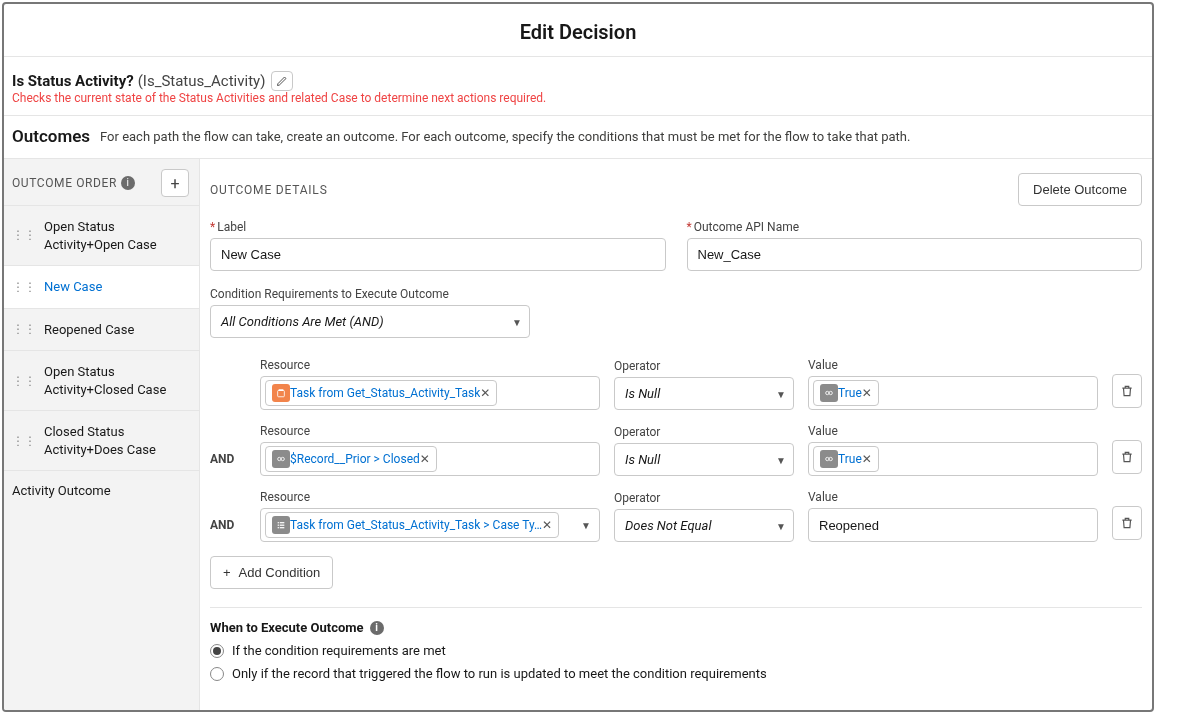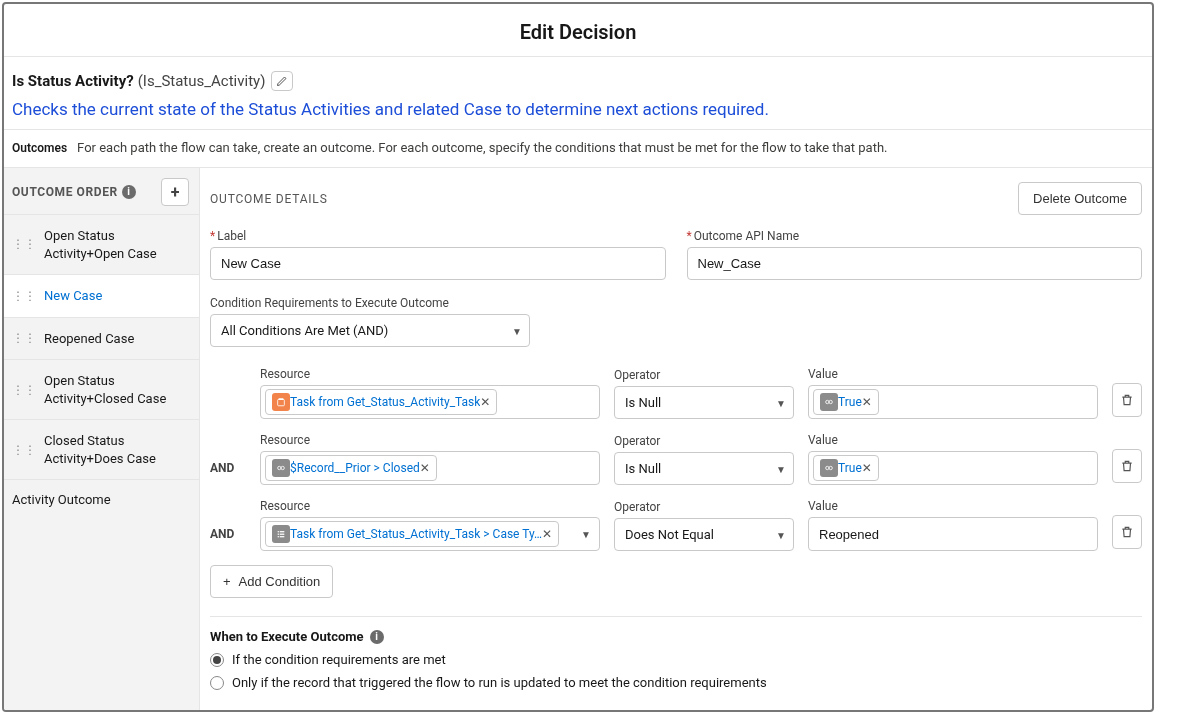--- a/index.html
+++ b/index.html
@@ -41,46 +41,45 @@
   .decision-title-line .label-strong { font-weight: 700; }
   .decision-title-line .api-name { font-weight: 400; color: #444; }
   .edit-btn {
     border: 1px solid #c9c9c9;
     border-radius: 4px;
     width: 22px; height: 20px;
     display: inline-flex; align-items: center; justify-content: center;
     cursor: pointer; background: #fff;
     margin-left: 2px;
   }
-  .decision-desc { margin-top: 8px; font-size: 17px; color: #1d4ed8; }
+  .decision-desc { font-size: 12px; color: #ef4444; }
 
   .outcomes-strip {
     display: flex; align-items: center; gap: 10px;
     padding: 10px 8px 12px;
     border-bottom: 1px solid #e5e5e5;
   }
-  .outcomes-strip .heading { font-weight: 600; font-size: 12px; }
+  .outcomes-strip .heading { font-weight: 600; font-size: 17px; }
   .outcomes-strip .help { font-size: 13px; color: #3e3e3c; }
 
   .body {
     flex: 1 1 auto;
     display: flex;
     min-height: 0;
   }
   .left-panel {
     width: 196px;
     background: #f3f3f3;
     border-right: 1px solid #e5e5e5;
     display: flex; flex-direction: column;
   }
   .left-header {
     display: flex; align-items: center; justify-content: space-between;
     padding: 10px 10px 8px 8px;
     border-bottom: 1px solid #e5e5e5;
-    font-weight: bold;
   }
   .left-header-title {
     font-size: 12px; letter-spacing: 0.6px; color:#555; display:flex; align-items:center; gap:4px;
   }
   .info-icon {
     display:inline-flex; align-items:center; justify-content:center;
     width:14px;height:14px;border-radius:50%; background:#6b6b6b; color:#fff; font-size:10px; line-height:1;
   }
   .add-btn {
     width: 28px; height: 28px; border:1px solid #c9c9c9; border-radius:4px; background:#fff;
@@ -113,21 +112,21 @@
     padding:8px 14px; cursor:pointer; font-size:13px; color:#333;
   }
   .form-row { display:flex; gap:21px; margin-top:14px; }
   .form-col { flex:1; display:flex; flex-direction:column; }
   .field-label { font-size:12px; color:#444; margin-bottom:4px; }
   .req::before { content:"*"; color:#c23934; margin-right:2px; }
   .input,.select {
     border:1px solid #c9c9c9; border-radius:4px; padding:8px 10px; font-size:13px; background:#fff; color:#181818;
   }
   .sub-label { font-size:12px; color:#444; margin-top:16px; }
-  .select-wrap { position:relative; display:inline-block; margin-top:4px; }
+  .select-wrap { position:relative; display:inline-block; margin-top:4px;font-style:italic; }
   .select-wrap .select { width:320px; padding-right:28px; }
   .select-caret {
     position:absolute; right:8px; top:50%; transform:translateY(-50%); pointer-events:none; color:#555; font-size:10px;
   }
 
   .conditions { margin-top:20px; }
   .cond-row { display:flex; align-items:flex-end; gap:14px; margin-bottom:14px; }
   .logic-cell { width:36px; font-size:12px; font-weight:700; color:#444; text-align:left; padding-bottom:10px;}
   .col { display:flex; flex-direction:column; }
   .col.resource { width:340px; }

